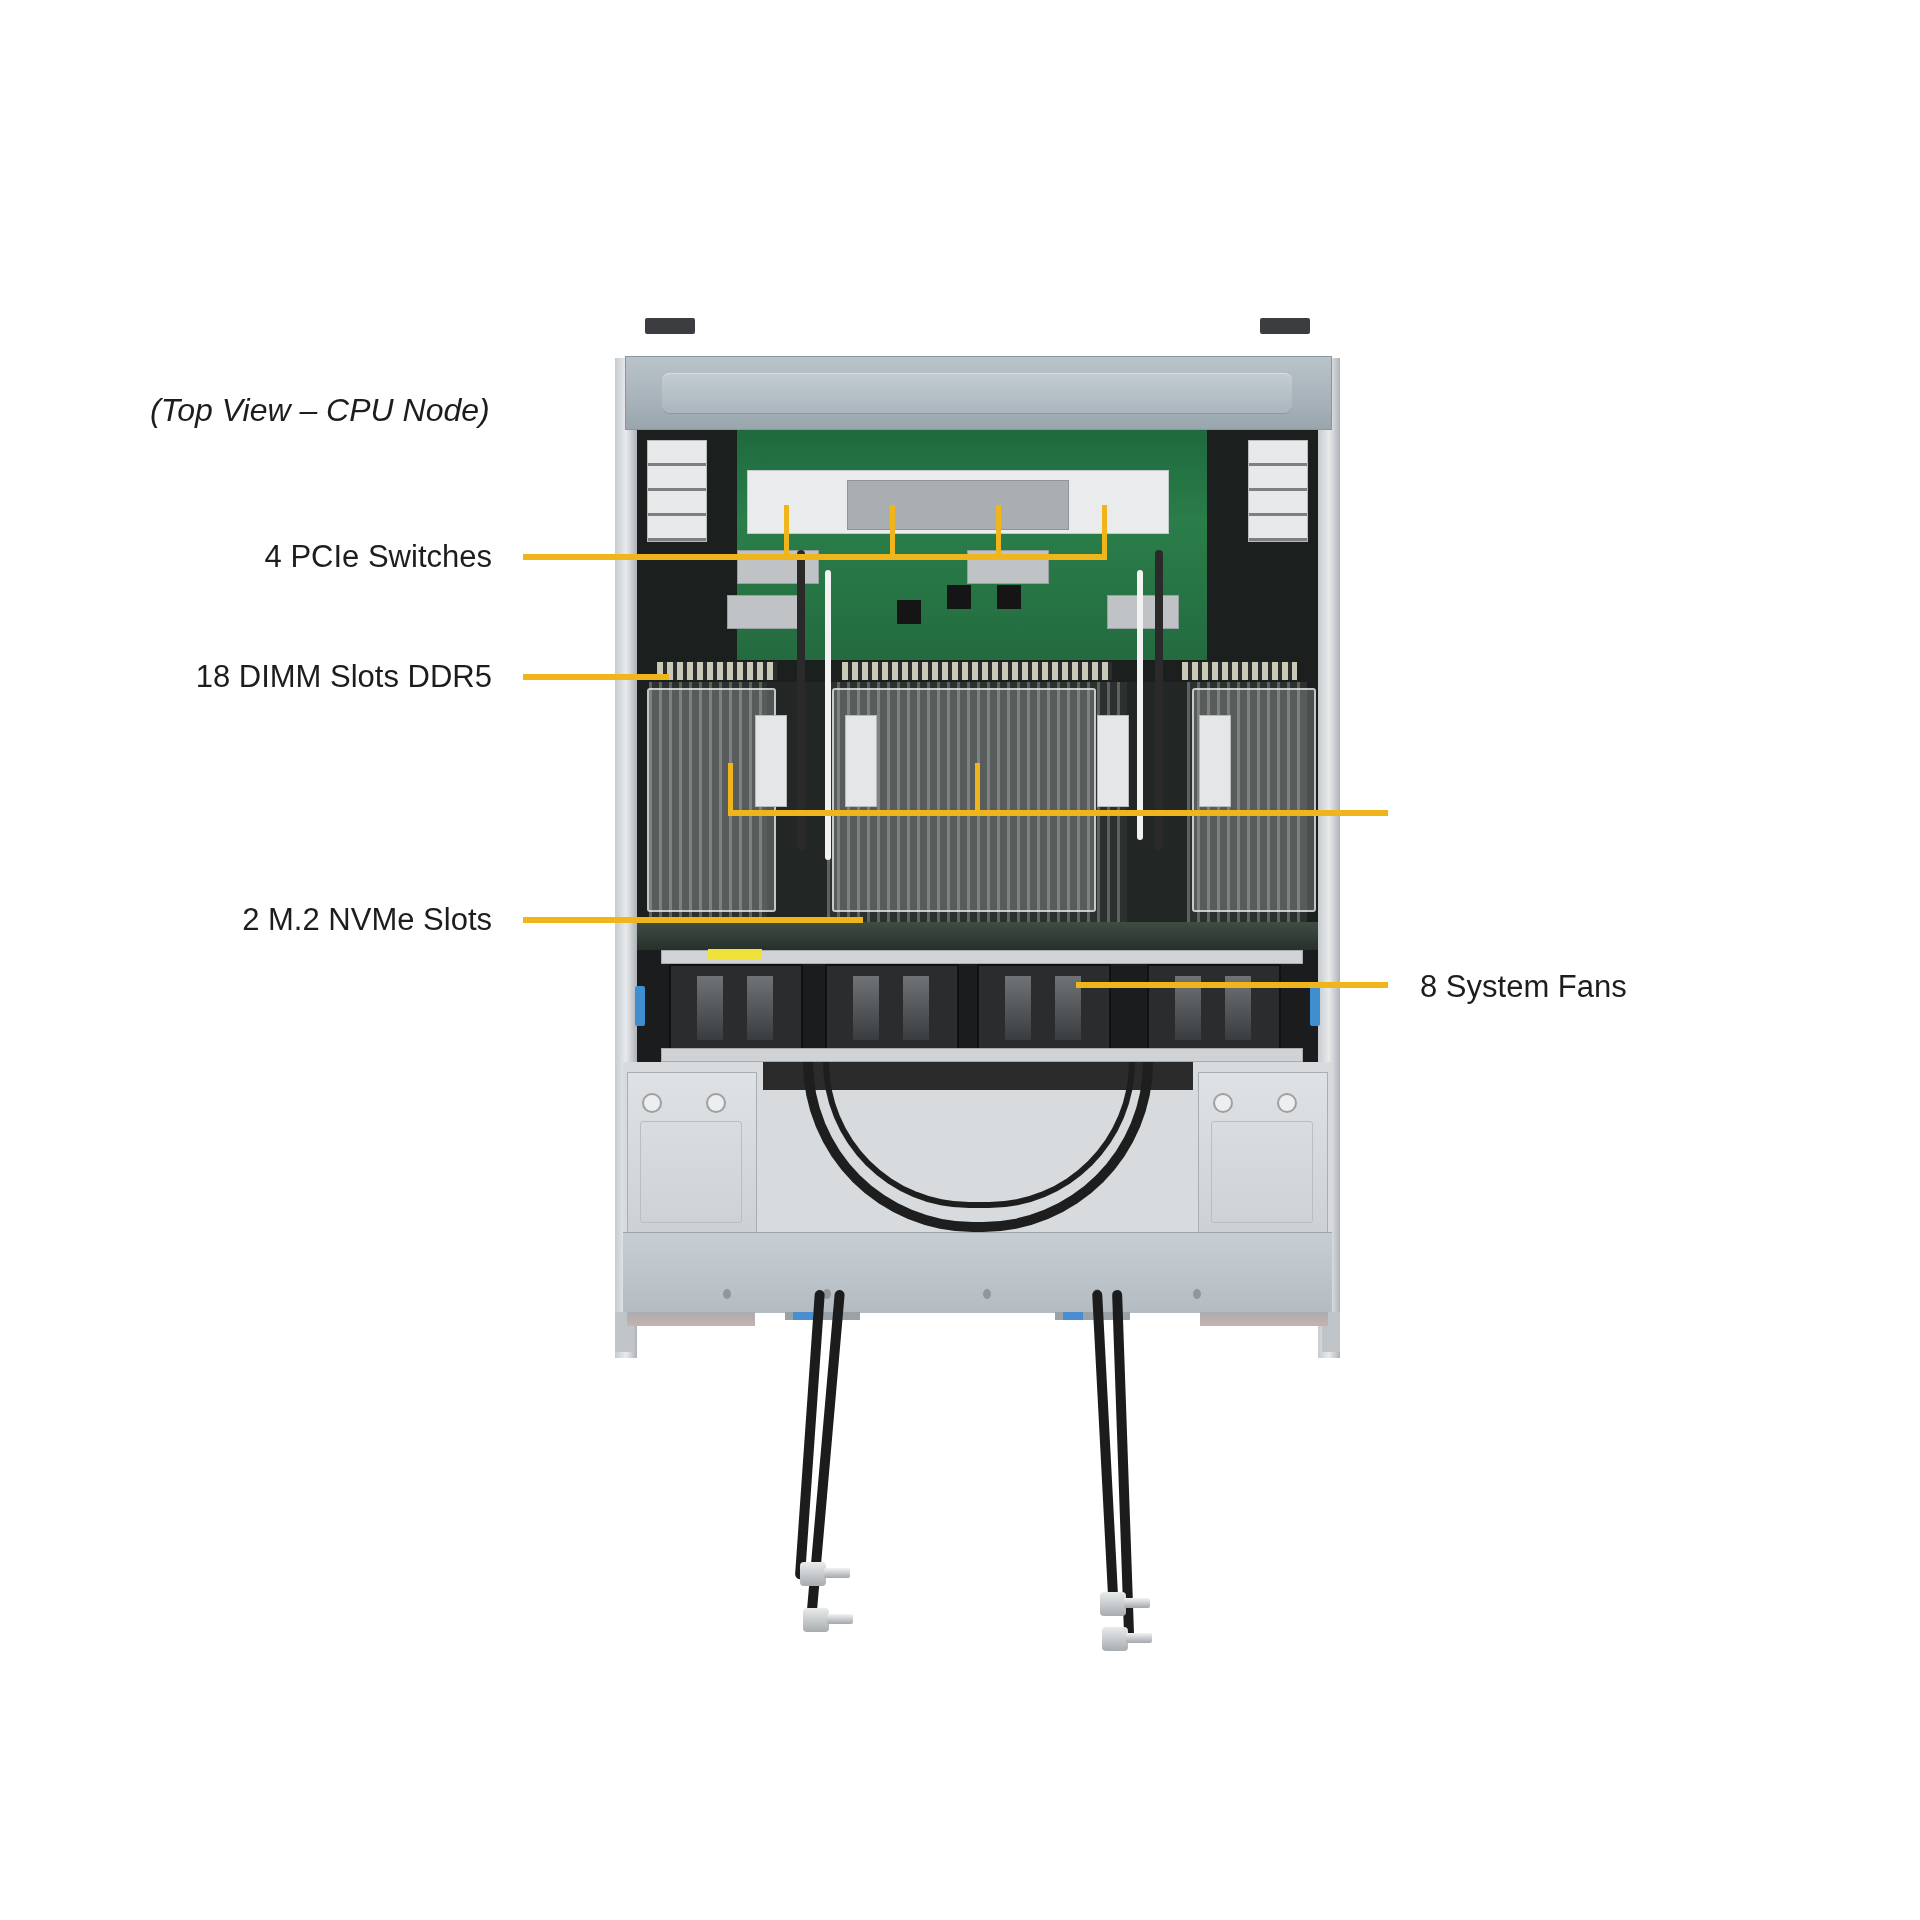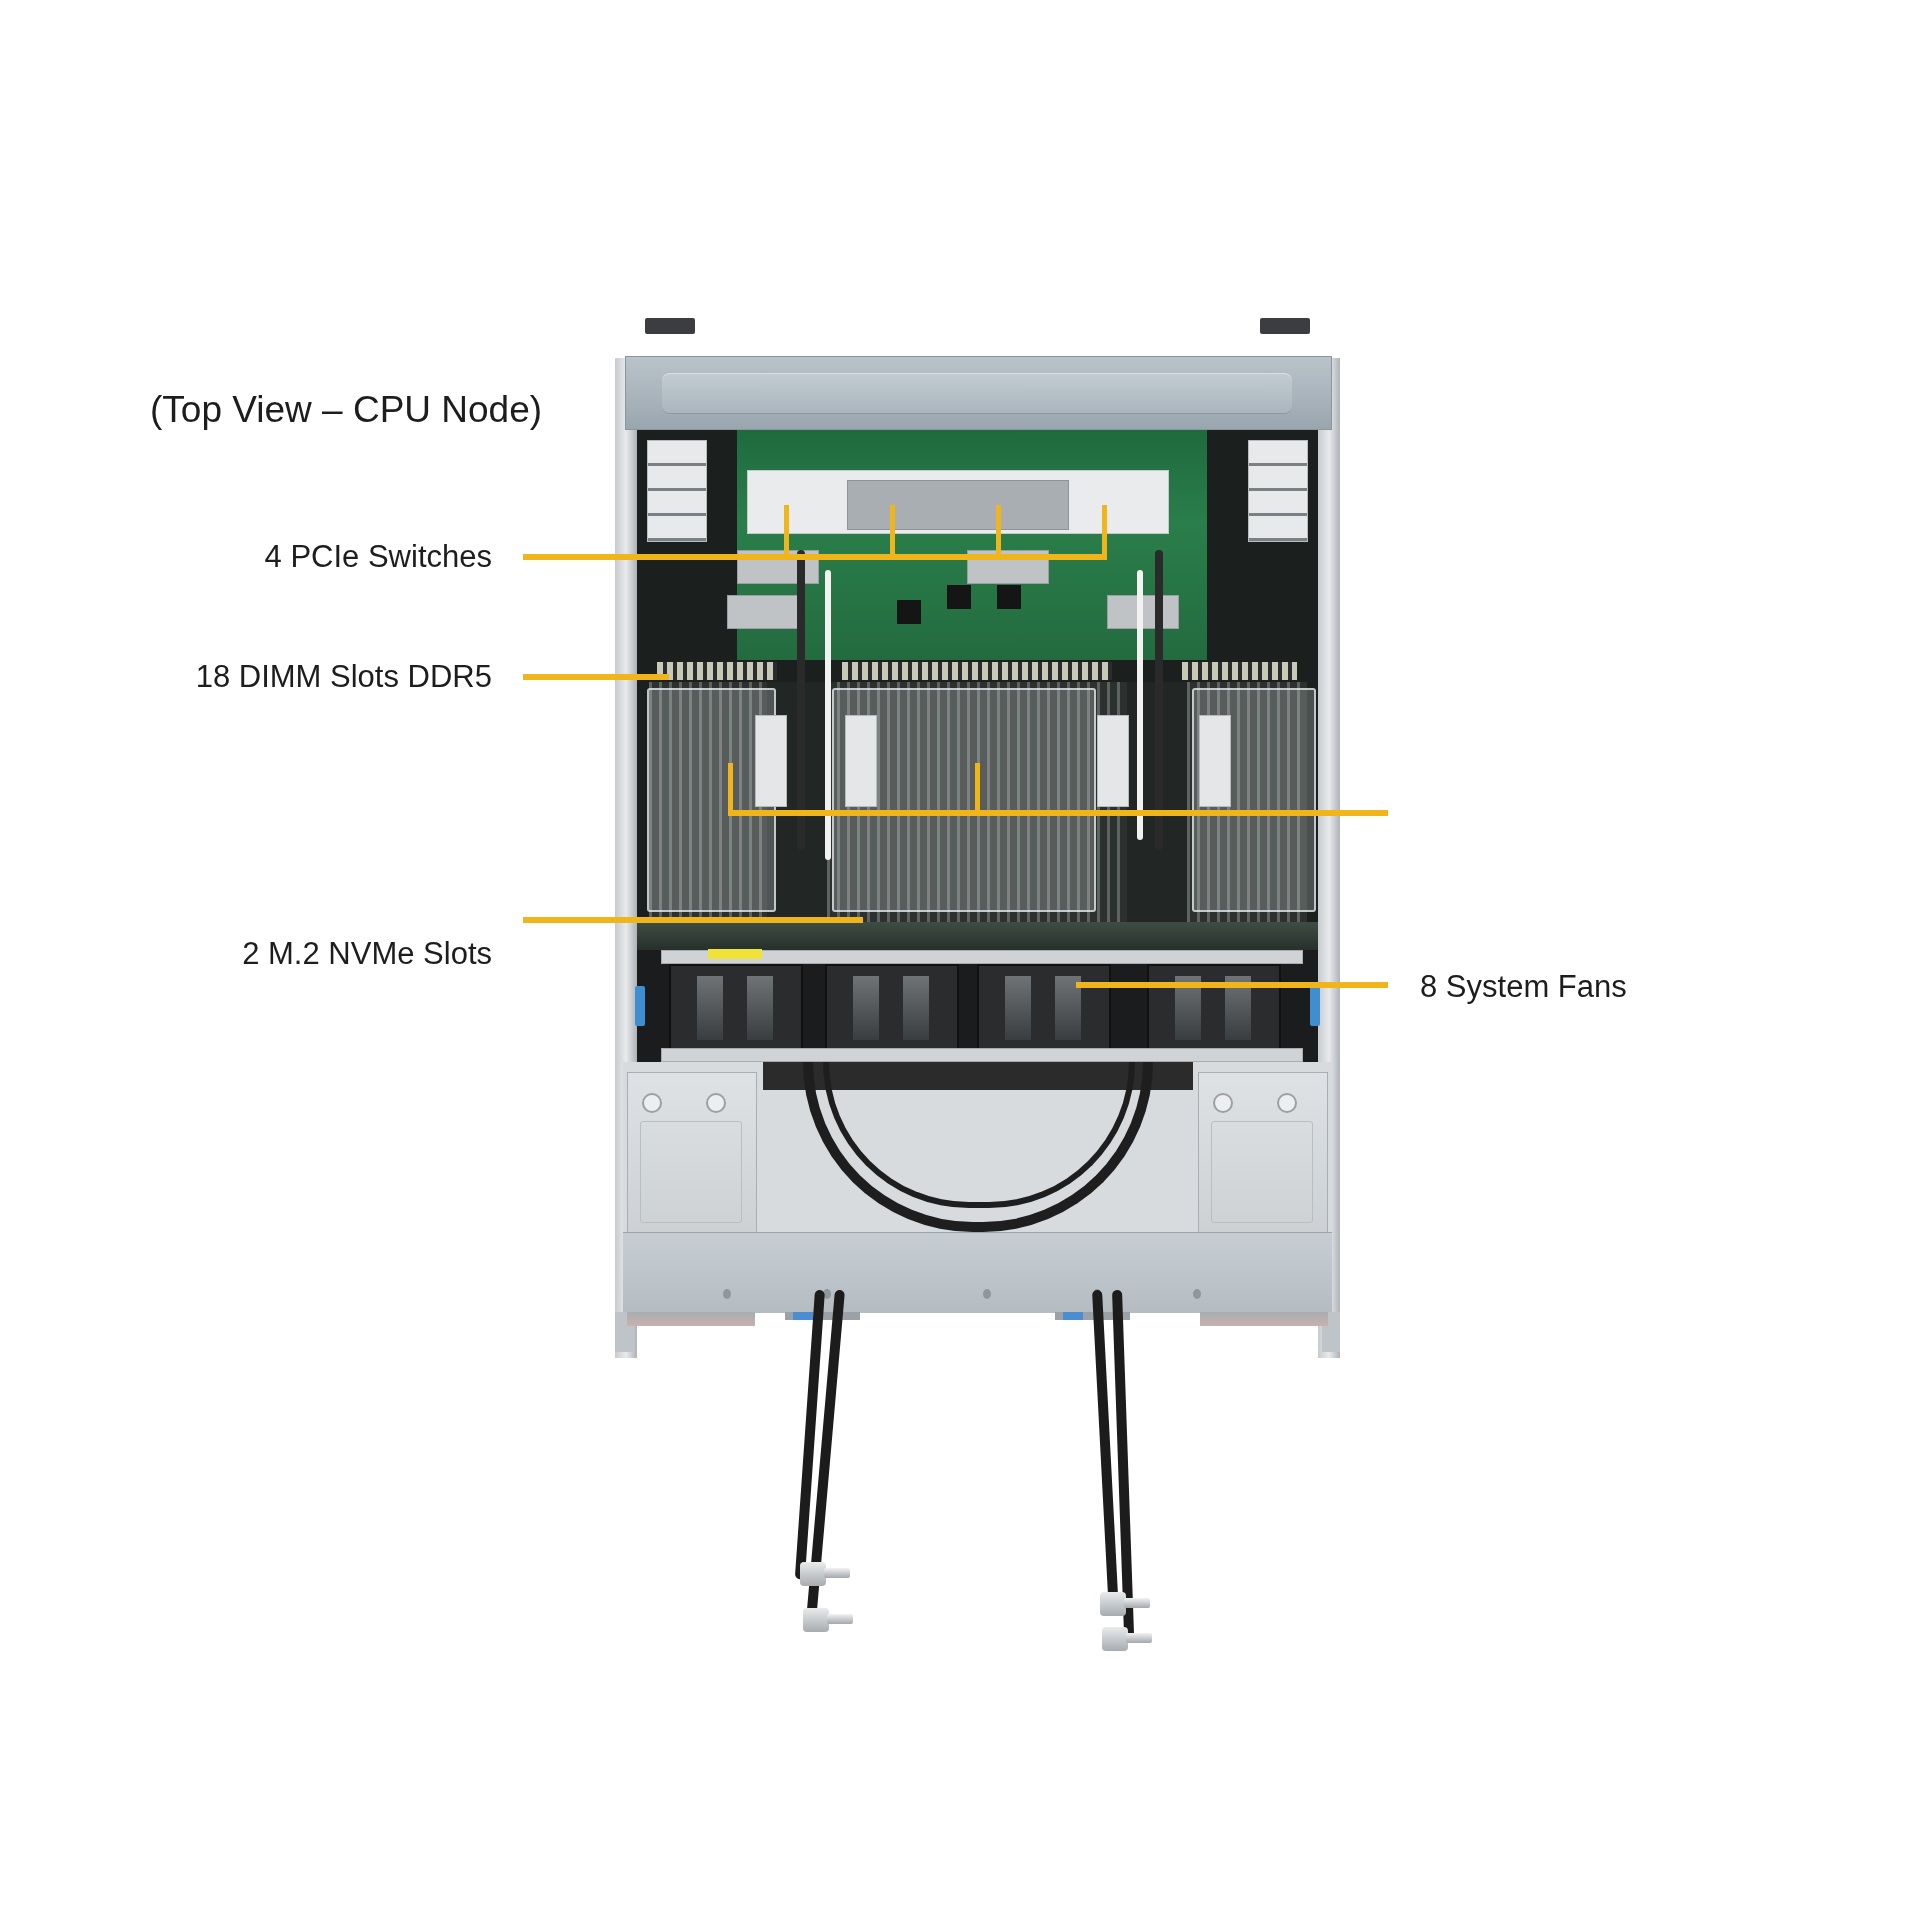--- a/index.html
+++ b/index.html
@@ -1,20 +1,20 @@
 <!DOCTYPE html>
 <html><head>
 <meta charset="utf-8">
 <style>
   html, body { margin:0; padding:0; background:#ffffff; }
   body { width:1920px; height:1920px; position:relative; overflow:hidden;
          font-family:"Liberation Sans", sans-serif; color:#1a1a1a; }
   .label { position:absolute; font-size:31px; line-height:38px; color:#1d1d1d; white-space:nowrap; }
   .label.right-align { text-align:right; }
-  .caption { font-size:37px; }
+  .caption { font-style:italic; font-size:32px; }
   .lead { position:absolute; background:#f1b51c; }
   sup { font-size:18px; vertical-align:top; position:relative; top:2px; }
 
   
   .chassis { position:absolute; left:615px; top:318px; width:725px; height:1015px; }
   .rail-l, .rail-r { position:absolute; top:40px; width:22px; height:1000px; background:linear-gradient(90deg,#c7cbcf,#e8eaec,#aeb3b8); }
   .rail-l { left:0; } .rail-r { right:0; }
   .tab { position:absolute; top:0; width:50px; height:16px; background:#3b3d40; border-radius:2px; }
   .front-cover { position:absolute; left:10px; top:38px; width:705px; height:72px;
                  background:linear-gradient(180deg,#b9c3ca,#a7b2ba 60%,#9aa6ae); border:1px solid #8a959d; }
@@ -72,21 +72,21 @@
   .fitting { position:absolute; width:26px; height:24px; background:linear-gradient(180deg,#e9ebec,#a7acb0); border-radius:4px; }
   .fitting .nub { position:absolute; left:24px; top:6px; width:26px; height:10px; background:linear-gradient(180deg,#f1f2f3,#a3a8ac); border-radius:2px; }
 </style>
 </head>
 <body>
 
 <div class="label caption" style="left:150px; top:391px;">(Top View – CPU Node)</div>
 
 <div class="label right-align" style="right:1428px; top:538px;">4 PCIe Switches</div>
 <div class="label right-align" style="right:1428px; top:658px;">18 DIMM  Slots DDR5</div>
-<div class="label right-align" style="right:1428px; top:935px;">2 M.2 NVMe Slots</div>
+<div class="label right-align" style="right:1428px; top:901px;">2 M.2 NVMe Slots</div>
 
 <div class="label" style="left:1420px; top:780px;">
 </div>
 <div class="label" style="left:1420px; top:968px;">8 System Fans</div>
 
 <div class="chassis">
   <div class="tab" style="left:30px;"></div>
   <div class="tab" style="right:30px;"></div>
   <div class="rail-l"></div>
   <div class="rail-r"></div>

